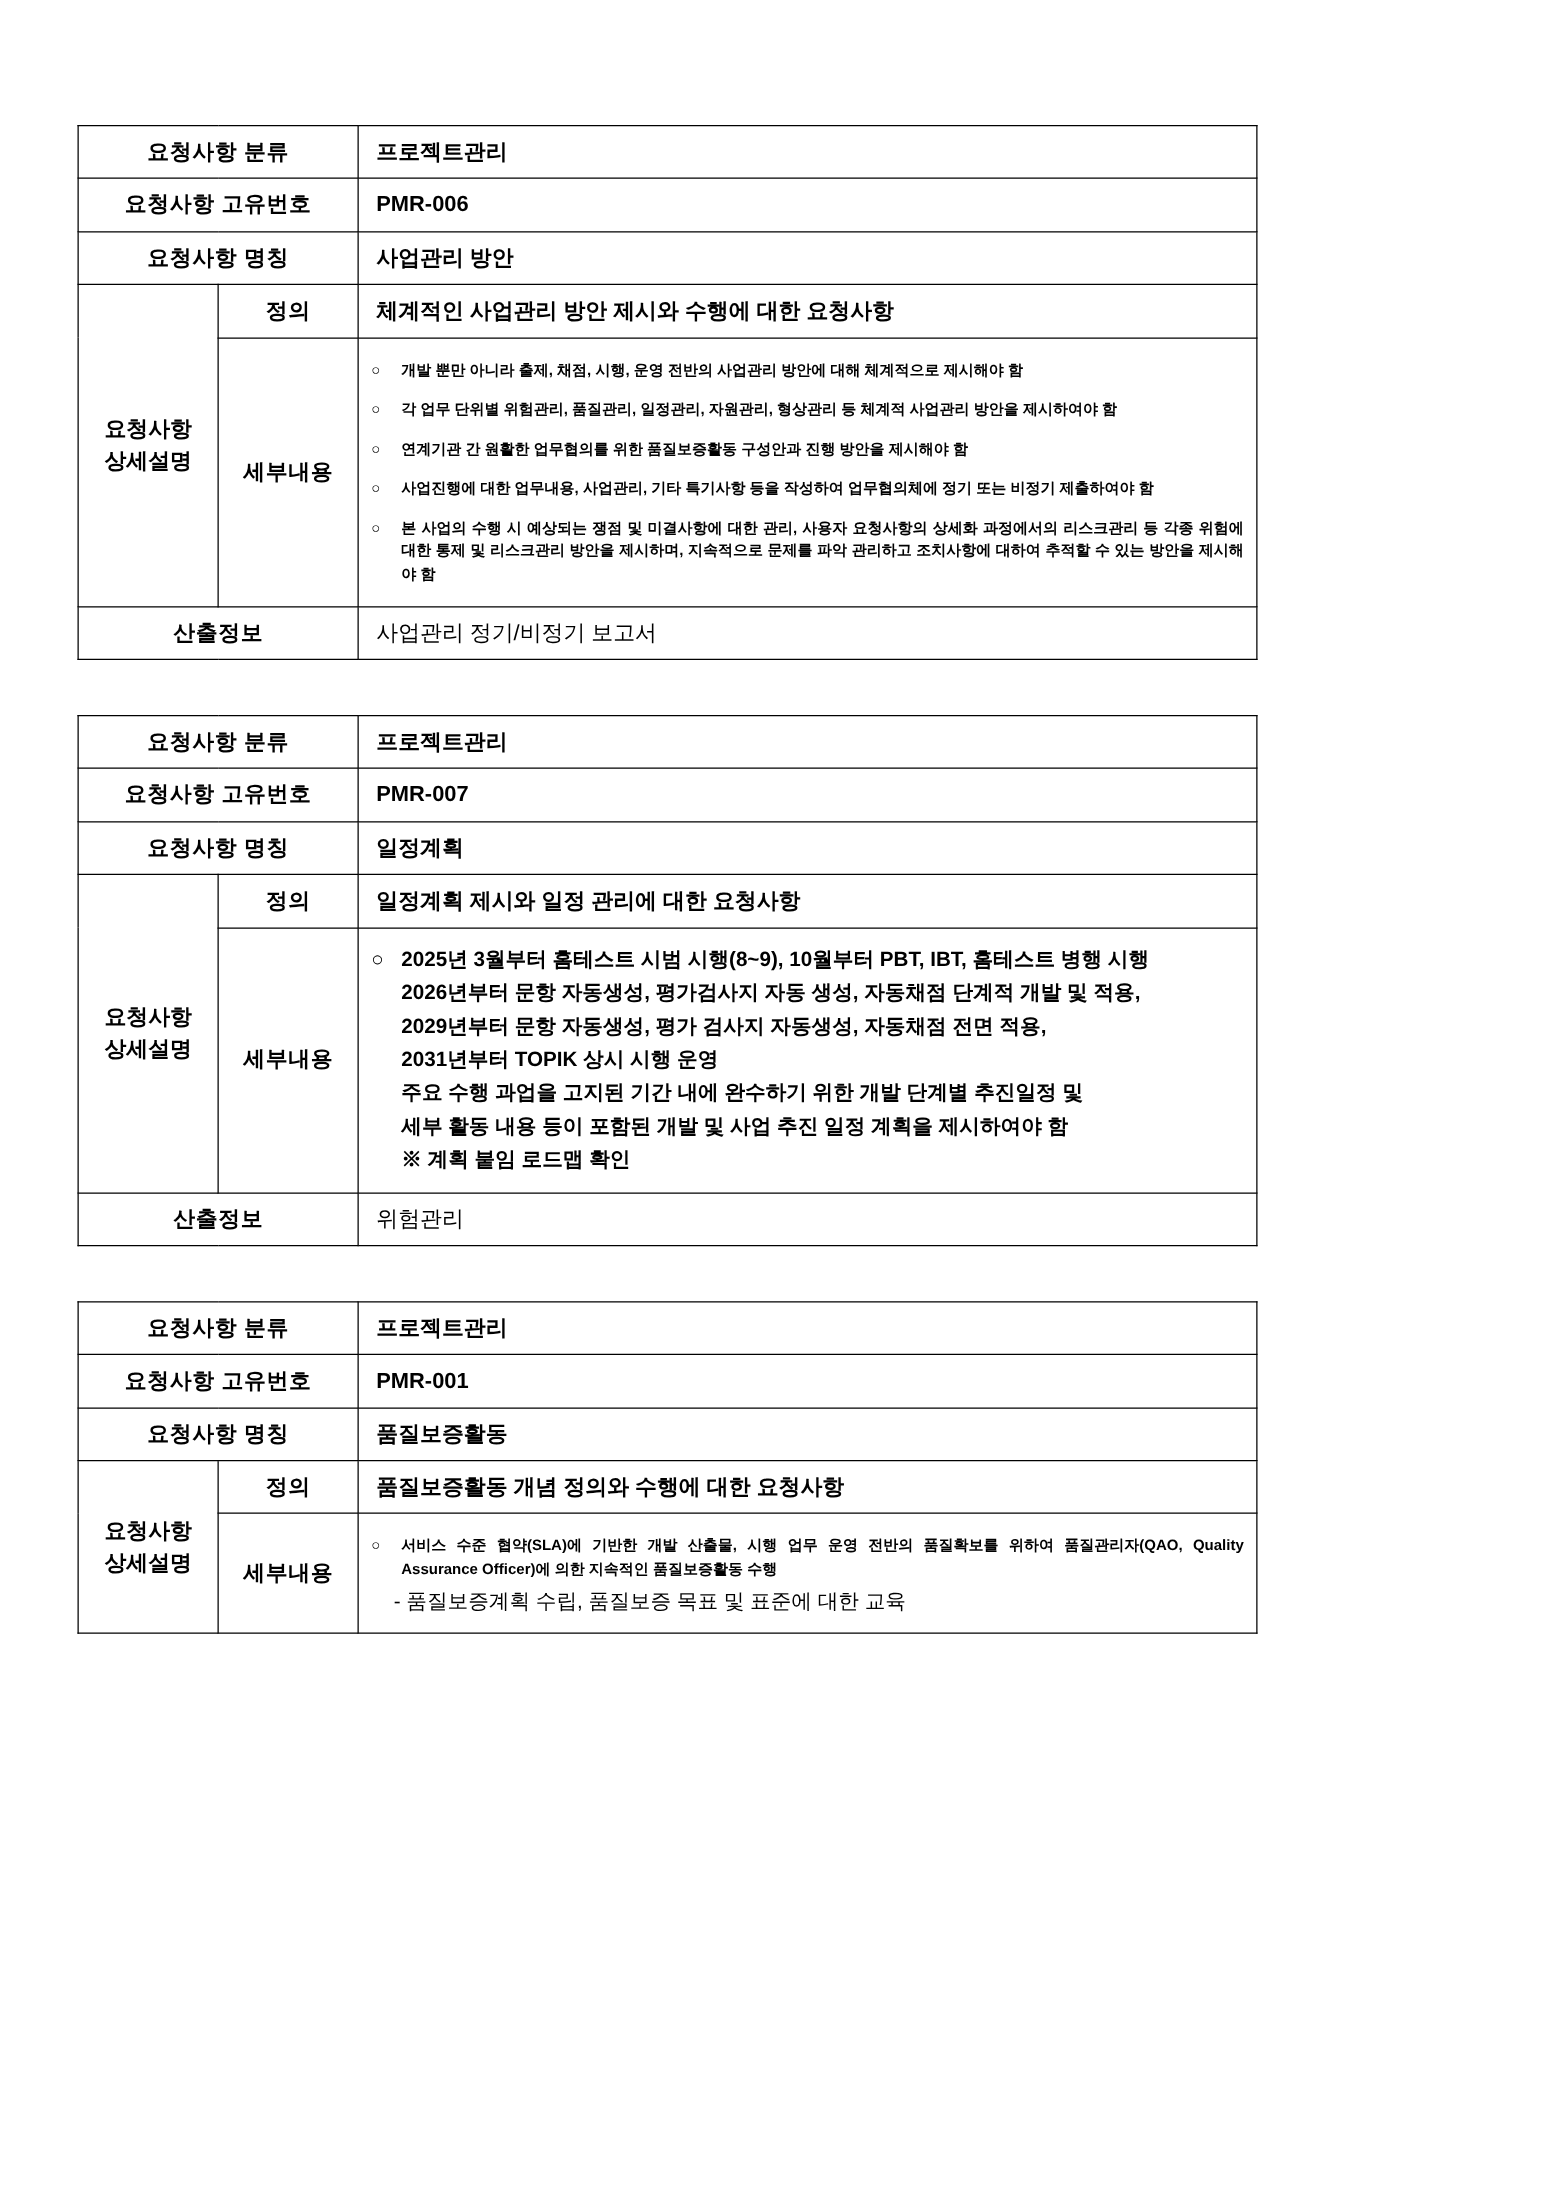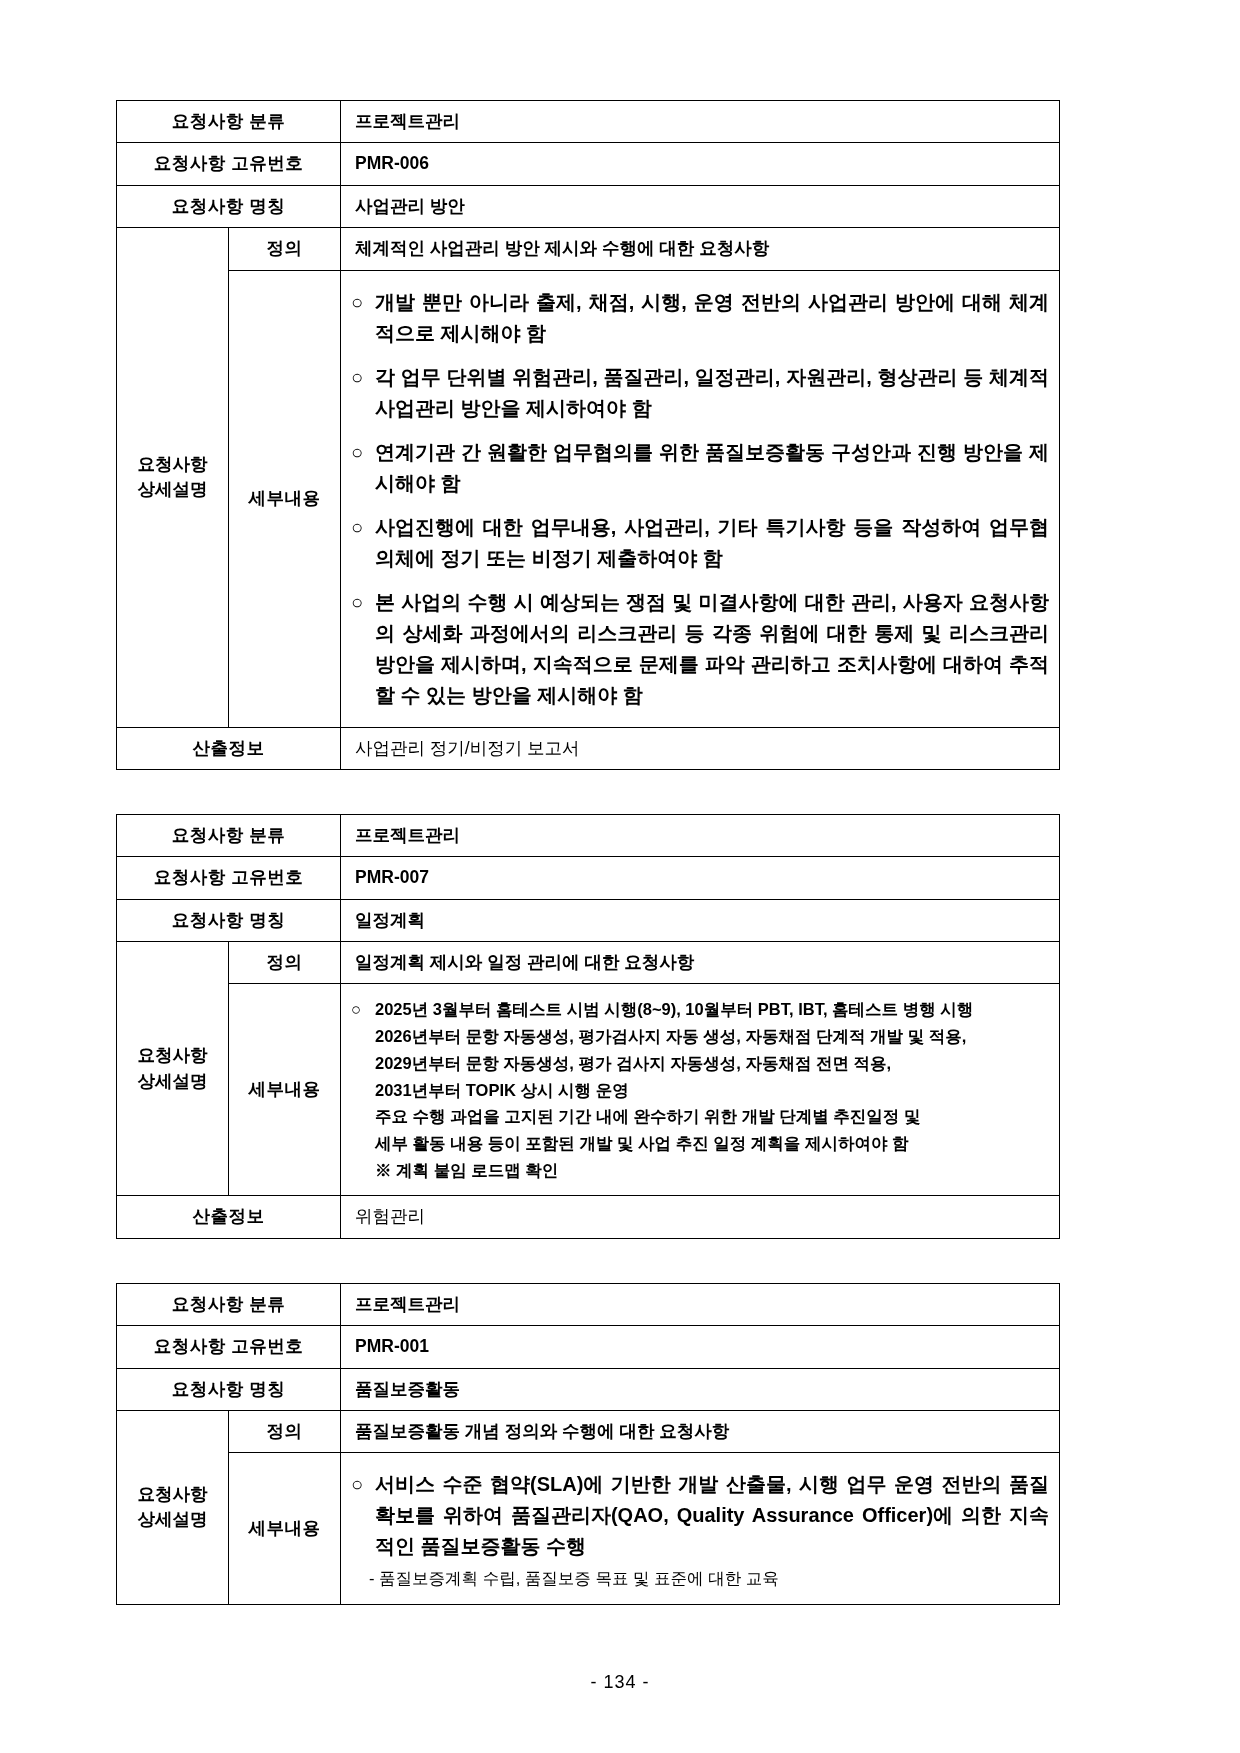--- a/index.html
+++ b/index.html
@@ -11,21 +11,21 @@
     width: 1240px;
     height: 1753px;
     font-family: "Liberation Sans", sans-serif;
     color: #000000;
     position: relative;
   }
   .page {
     width: 1240px;
     height: 1753px;
     box-sizing: border-box;
-    padding: 100px 148px 0 116px;
+    padding: 100px 148px 0 62px;
     position: relative;
   }
   table.req {
     border-collapse: collapse;
     width: 944px;
     table-layout: fixed;
     margin-bottom: 44px;
   }
   table.req td {
     border: 1.6px solid #000;
@@ -59,21 +59,21 @@
     margin: 4px 0 4px 0;
     padding: 0;
   }
   ul.bullets > li {
     position: relative;
     padding-left: 24px;
     margin-bottom: 13px;
     font-weight: bold;
     text-align: justify;
     line-height: 1.55;
-    font-size: 20px;
+    font-size: 12px;
   }
   ul.bullets > li:last-child { margin-bottom: 2px; }
   ul.bullets > li::before {
     content: "○";
     position: absolute;
     left: 0;
     top: 0;
     font-weight: normal;
   }
   .bullet-block {
@@ -243,14 +243,13 @@
         <td class="cell-pad">
           <ul class="bullets">
             <li>서비스 수준 협약(SLA)에 기반한 개발 산출물, 시행 업무 운영 전반의 품질확보를 위하여 품질관리자(QAO, Quality Assurance Officer)에 의한 지속적인 품질보증활동 수행</li>
           </ul>
           <div class="sub-dash">- 품질보증계획 수립, 품질보증 목표 및 표준에 대한 교육</div>
         </td>
       </tr>
     </tbody>
   </table>
 
-  <div class="page-number">- 134 -</div>
 </div>
 
 </body></html>

